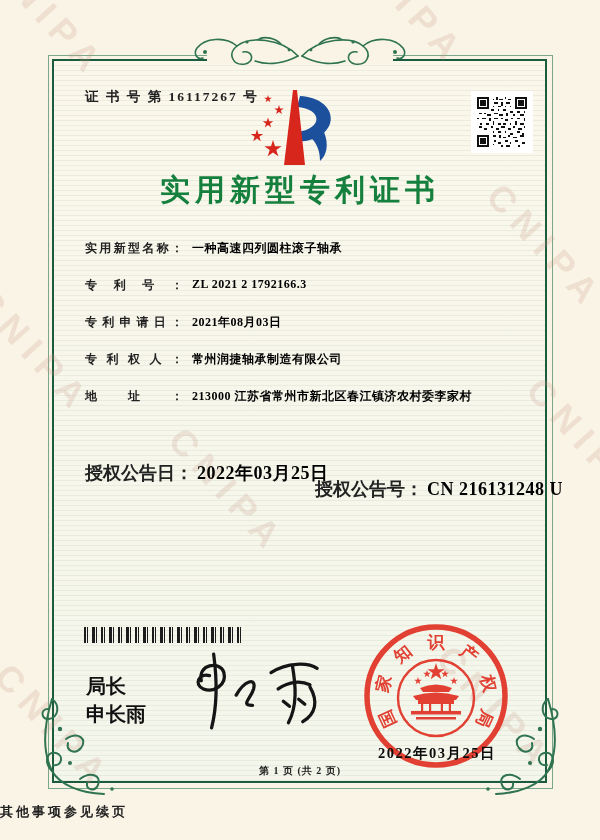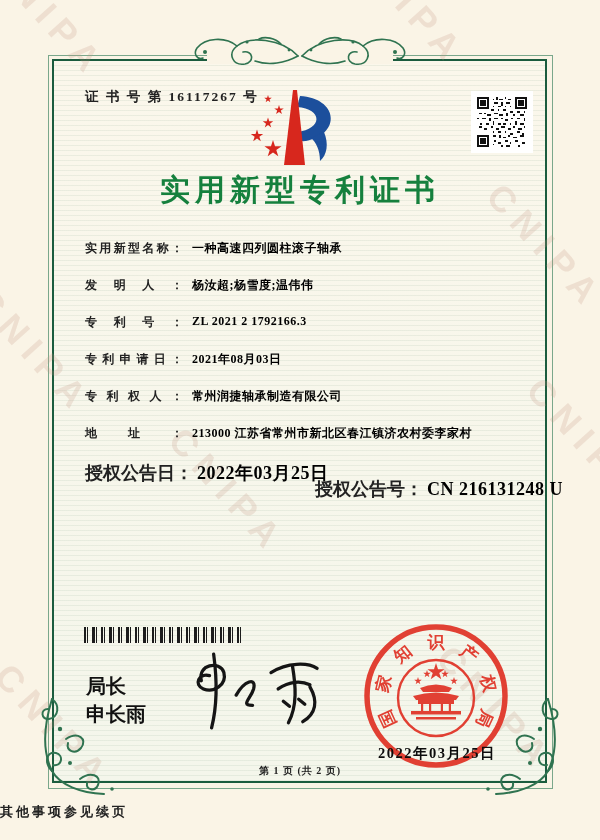--- a/index.html
+++ b/index.html
@@ -175,23 +175,20 @@
         <path d="M9 1h1v1H9zM11 0h1v2h-1zM13 1h2v1h-2zM16 0h1v1h-1zM18 1h2v1h-2zM10 3h2v1h-2zM14 3h1v2h-1zM17 3h2v1h-2zM9 5h1v1H9zM12 5h2v1h-2zM16 5h1v1h-1zM19 5h1v1h-1zM8 7h2v1H8zM12 7h1v1h-1zM15 7h2v1h-2zM19 8h2v1h-2zM23 8h2v1h-2zM27 8h1v1h-1zM1 9h2v1H1zM4 9h1v1H4zM6 10h2v1H6zM10 9h2v1h-2zM13 10h2v1h-2zM17 9h1v2h-1zM21 10h1v1h-1zM25 10h2v1h-2zM0 12h1v1H0zM3 12h2v1H3zM7 12h1v2H7zM10 12h2v1h-2zM14 12h1v1h-1zM16 13h2v1h-2zM20 12h1v1h-1zM23 12h2v1h-2zM27 12h1v2h-1zM2 15h1v1H2zM5 15h2v1H5zM9 14h1v2H9zM12 15h2v1h-2zM15 15h2v1h-2zM19 15h1v1h-1zM22 14h1v2h-1zM25 15h2v1h-2zM1 17h2v1H1zM4 18h2v1H4zM8 17h1v1H8zM11 18h2v1h-2zM14 17h2v1h-2zM18 18h2v1h-2zM21 17h1v1h-1zM24 18h2v1h-2zM27 17h1v1h-1zM9 20h1v1H9zM12 20h2v1h-2zM16 20h1v1h-1zM19 21h2v1h-2zM23 20h2v1h-2zM26 21h1v1h-1zM9 22h2v1H9zM13 22h1v2h-1zM15 23h2v1h-2zM18 22h1v1h-1zM21 23h2v1h-2zM25 22h2v1h-2zM10 25h1v1h-1zM12 26h2v1h-2zM16 25h2v1h-2zM19 26h1v1h-1zM22 25h2v1h-2zM26 26h2v1h-2zM9 27h1v1H9zM14 28h1v1h-1zM17 28h2v1h-2zM24 28h1v1h-1z"></path>
       </g>
     </svg>
   </div>
 
   <div class="title">实用新型专利证书</div>
 
   <div class="fields">
     <div class="frow">
       <span class="flabel">实用新型名称：</span><span class="fvalue">一种高速四列圆柱滚子轴承</span>
-    </div>
-    <div class="frow">
-      <span class="flabel">发明人：</span><span class="fvalue">杨汝超;杨雪度;温伟伟</span>
     </div>
     <div class="frow">
       <span class="flabel">专利号：</span><span class="fvalue">ZL 2021 2 1792166.3</span>
     </div>
     <div class="frow">
       <span class="flabel">专利申请日：</span><span class="fvalue">2021年08月03日</span>
     </div>
     <div class="frow">
       <span class="flabel">专利权人：</span><span class="fvalue">常州润捷轴承制造有限公司</span>
     </div>

